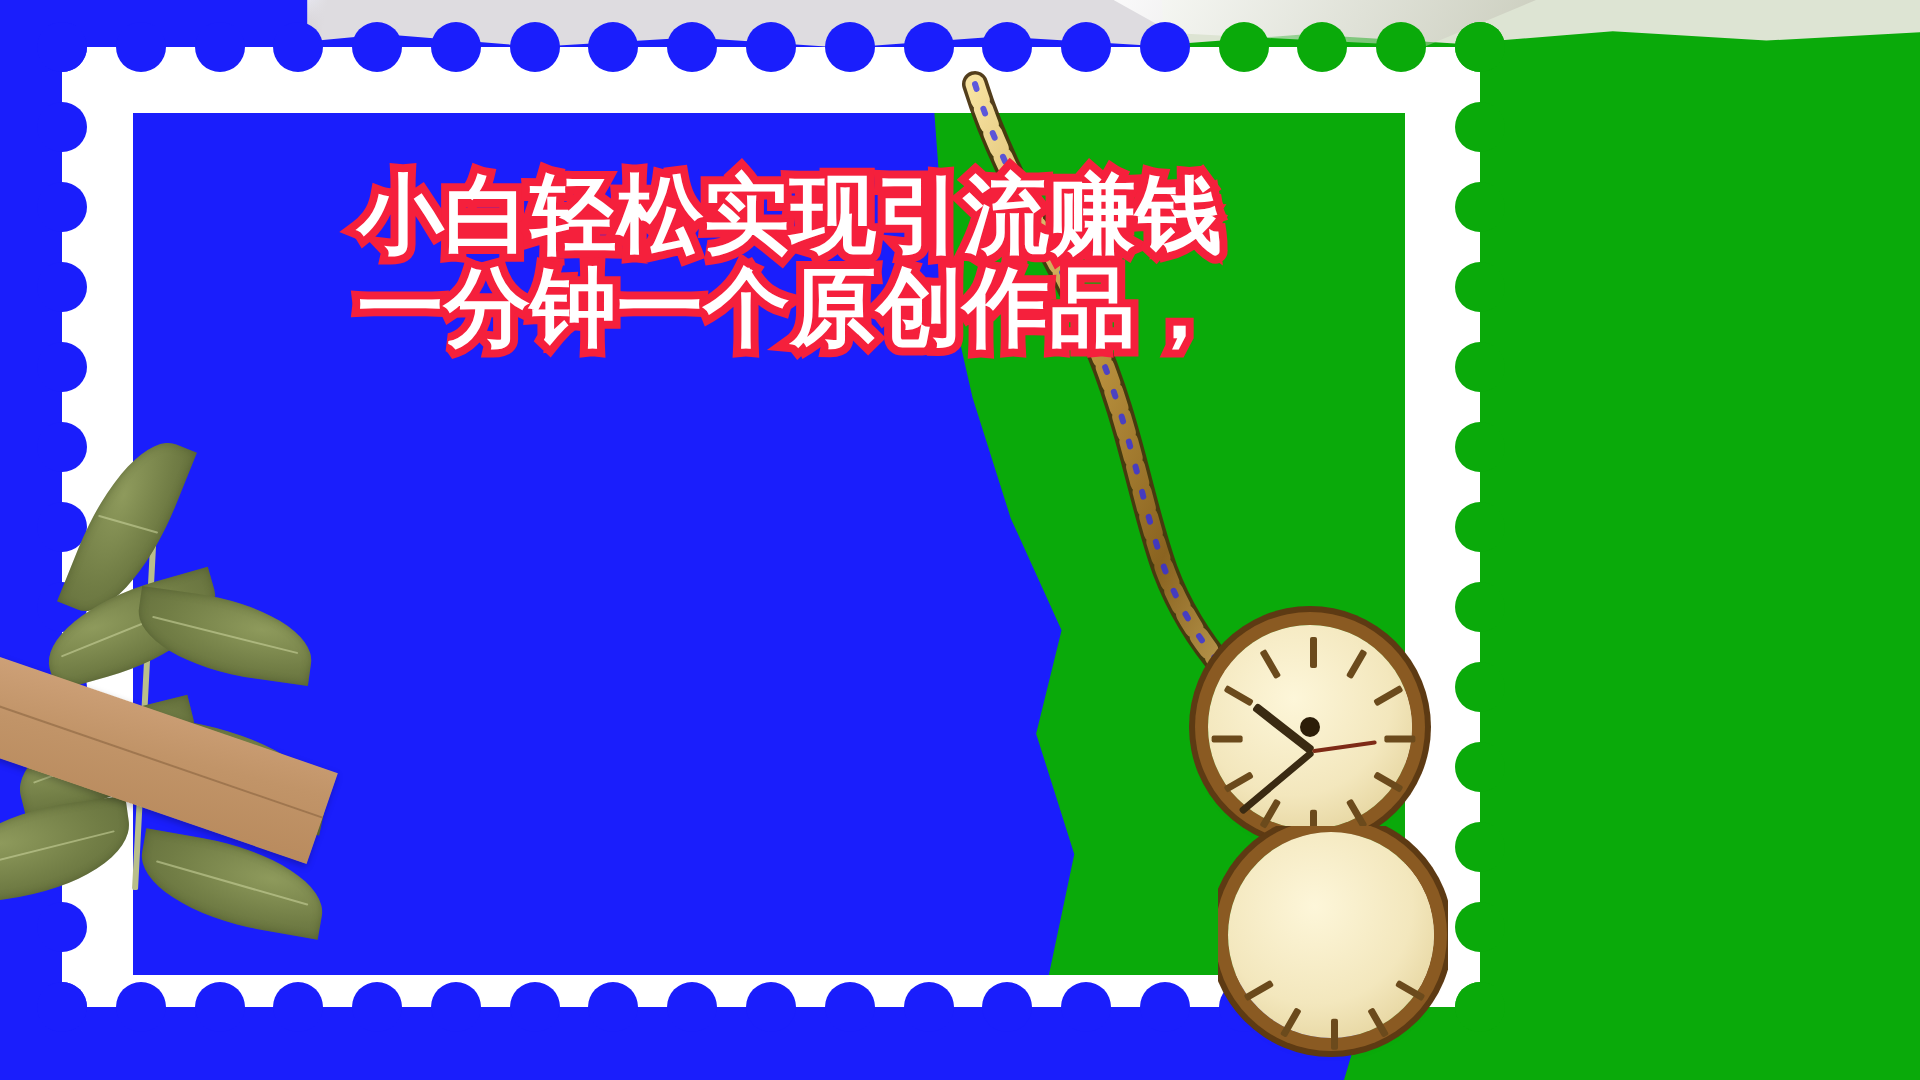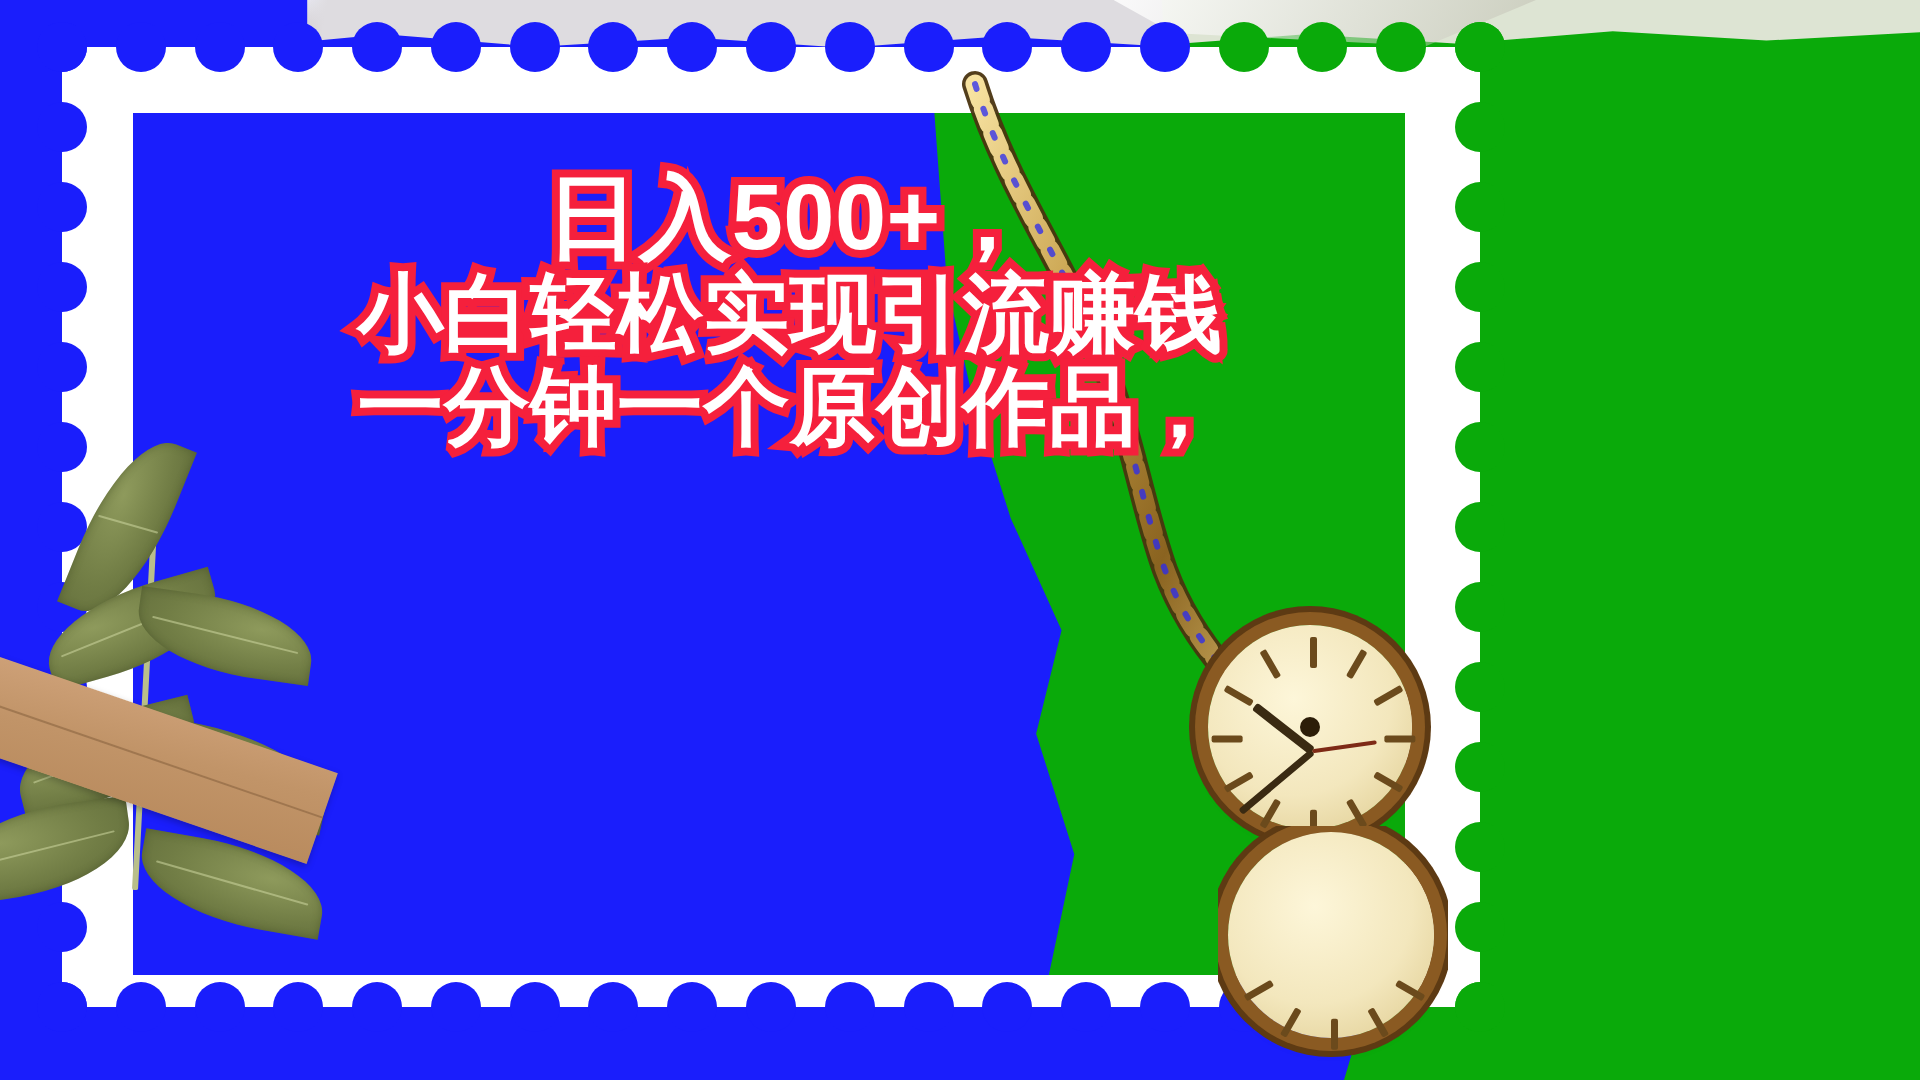--- a/index.html
+++ b/index.html
@@ -262,18 +262,17 @@
         <span class="vein"></span>
       </div>
     <div class="leaf" style="left:152px;top:404px;width:188px;height:80px;transform:rotate(10deg) scaleX(-1);">
         <span class="vein"></span>
       </div>
   </div>
 
   <div class="tape"></div>
 
   <div class="headline">
-    <span class="hl-line l2">日入500+，</span>
     <span class="hl-line l4">小白轻松实现引流赚钱</span>
     <span class="hl-line l3">一分钟一个原创作品，</span>
   </div>
 
 </div>
 
 </body></html>

